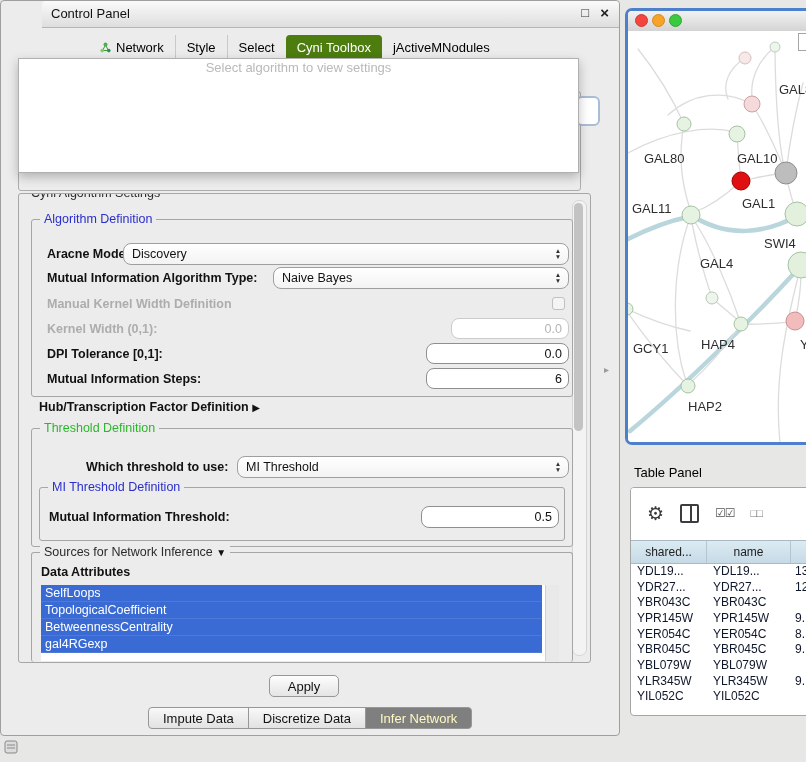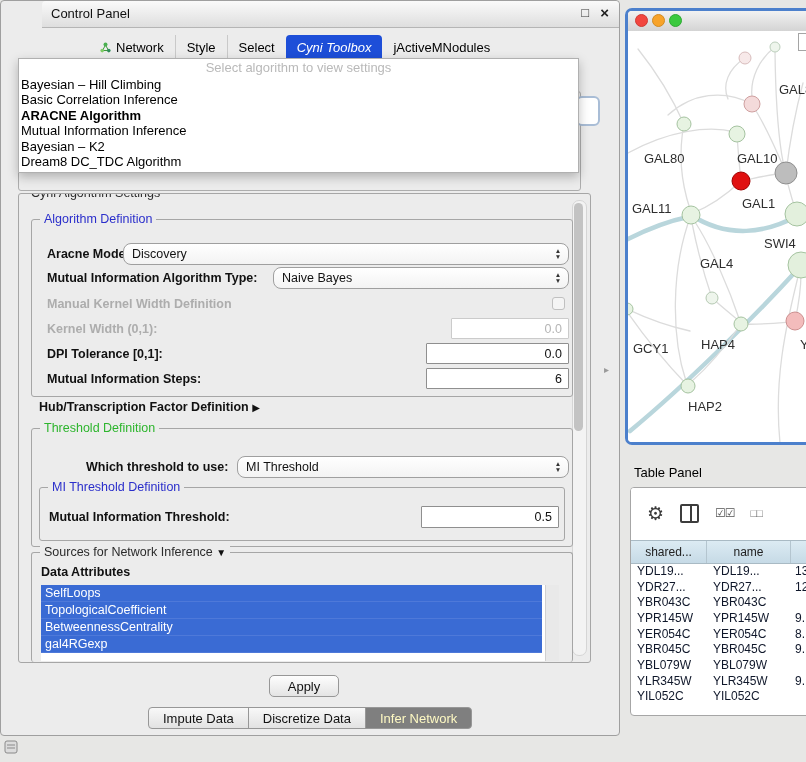--- a/index.html
+++ b/index.html
@@ -11,21 +11,21 @@
     background:linear-gradient(#fafafa,#dedede);border-bottom:1px solid #b5b5b5;
     border-radius:4px 4px 0 0;margin-left:41px;}
   .cp-title{position:absolute;left:9px;top:5px;font-size:13px;color:#111;}
   .cp-float{position:absolute;right:30px;top:4px;font-size:13px;color:#333;cursor:default;}
   .cp-close{position:absolute;right:10px;top:3px;font-size:15px;font-weight:bold;color:#222;cursor:default;}
   
   .tabs{position:absolute;left:88px;top:34px;display:flex;align-items:stretch;height:24px;}
   .tab{display:flex;align-items:center;gap:5px;padding:0 11px;font-size:13px;color:#000;
     border-left:1px solid #c9c9c9;cursor:default;}
   .tab:first-child{border-left:none;}
-  .tab.sel{background:#1d4ed8;color:#fff;border-radius:4px 4px 0 0;border-left:none;font-style:italic;}
+  .tab.sel{background:#4d7c0f;color:#fff;border-radius:4px 4px 0 0;border-left:none;}
   .tab.sel + .tab{border-left:none;}
   .tabicon{display:inline-flex;}
   
   .dd-popup{position:absolute;left:17px;top:57px;width:561px;height:115px;background:#fff;
     border:1px solid #b0b0b0;box-shadow:0 4px 10px rgba(0,0,0,.25);z-index:20;box-sizing:border-box;}
   .dd-prompt{height:18px;line-height:18px;text-align:center;color:#b9b9b9;font-size:13px;}
   .dd-item{height:15.4px;line-height:15.4px;font-size:13px;color:#000;padding-left:2px;white-space:nowrap;}
   .dd-item.bold{font-weight:bold;}
   
   .grp-fragment{position:absolute;left:17px;top:90px;width:561px;height:98px;
@@ -47,21 +47,21 @@
   .cp-label{position:absolute;font-size:12.5px;font-weight:bold;color:#111;white-space:nowrap;}
   .cp-label.disabled{color:#adadad;}
   
   .combo{position:absolute;height:22px;background:linear-gradient(#ffffff,#f3f3f3);
     border:1px solid #9f9f9f;border-radius:8px;box-sizing:border-box;display:flex;align-items:center;
     font-size:12.5px;color:#111;padding-left:8px;cursor:default;}
   .combo .arrows{position:absolute;right:4px;top:0;bottom:0;width:12px;display:flex;flex-direction:column;
     align-items:center;justify-content:center;font-size:6.5px;line-height:6px;color:#333;}
   
   .tfield{position:absolute;height:21px;border:1px solid #8f8f8f;background:#fff;font-size:12.5px;
-    text-align:right;padding:0 6px;box-sizing:border-box;font-family:inherit;color:#111;border-radius:1px;}
+    text-align:right;padding:0 6px;box-sizing:border-box;font-family:inherit;color:#111;border-radius:8px;}
   .tfield.disabled{border-color:#cbcbcb;color:#b5b5b5;}
   .checkbox{position:absolute;width:13px;height:13px;border:1px solid #c0c0c0;background:#f4f4f4;
     border-radius:3px;box-sizing:border-box;}
   .tri{font-size:10px;color:#111;}
   
   .listbox{position:absolute;left:40px;top:584px;width:518px;height:76px;background:#fff;overflow:hidden;}
   .attr-item{height:17px;line-height:17px;font-size:12.5px;color:#fff;background:#3a6bd4;
     padding-left:4px;width:501px;box-sizing:border-box;border-bottom:1px solid #4e79d9;}
   .list-sb{position:absolute;right:0;top:0;bottom:0;width:13px;background:#e9e9e9;border-left:1px solid #d0d0d0;}
   
@@ -149,28 +149,20 @@
         <div class="tab">
           <span>jActiveMNodules</span>
         </div>
       </nav>
 
     <div class="grp-fragment"></div>
     <div class="combo-stub"></div>
 
     <div class="dd-popup">
       <div class="dd-prompt">Select algorithm to view settings</div>
-      <div id="dd-items">
-          <div class="dd-item">Bayesian – Hill Climbing</div>
-          <div class="dd-item">Basic Correlation Inference</div>
-          <div class="dd-item bold">ARACNE Algorithm</div>
-          <div class="dd-item">Mutual Information Inference</div>
-          <div class="dd-item">Bayesian – K2</div>
-          <div class="dd-item">Dream8 DC_TDC Algorithm</div>
-        </div>
     </div>
 
     <div class="grp settings-grp">
       <span class="grp-title">Cyni Algorithm Settings</span>
       <div class="sb-track">
         <div class="sb-thumb"></div>
       </div>
     </div>
 
     <div class="grp" style="left:30px;top:218px;width:542px;height:178px;">

